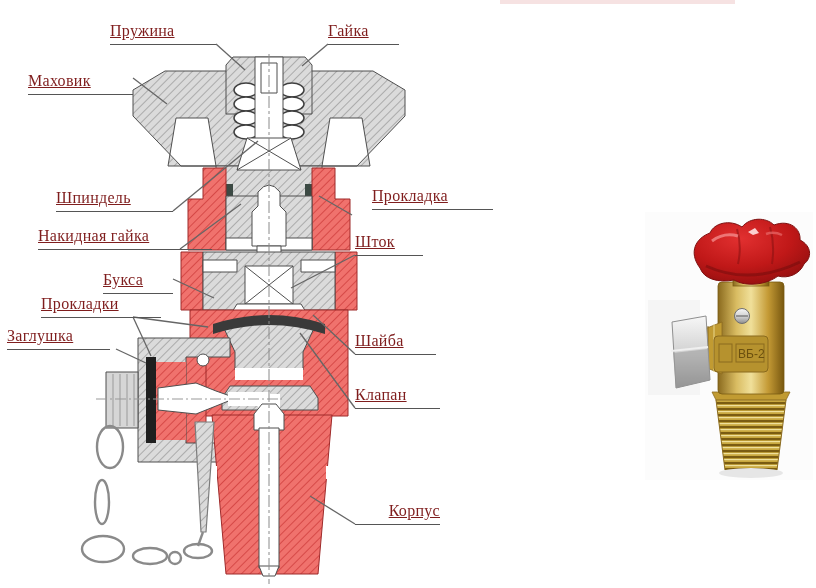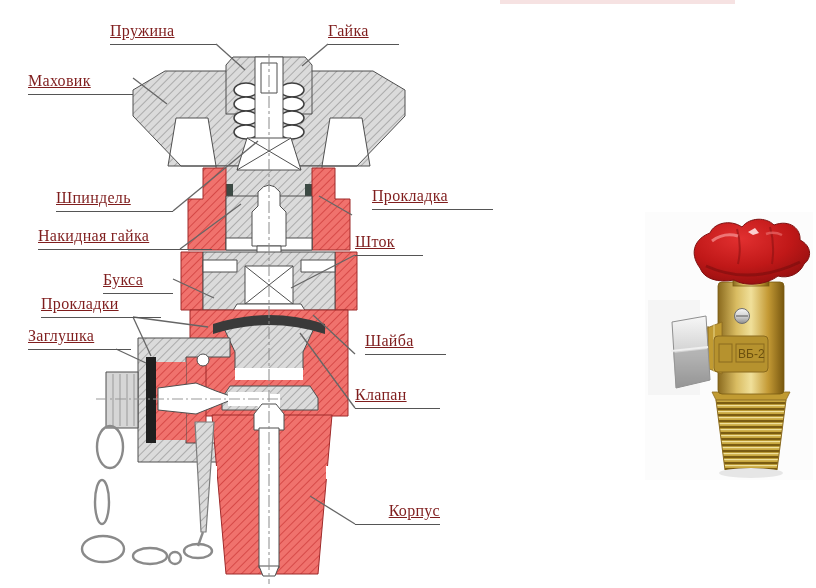--- a/index.html
+++ b/index.html
@@ -241,20 +241,20 @@
   </g>
 </svg>
 
 <div class="lbl" style="left:110px;top:18px;width:106px;">Пружина</div>
 <div class="lbl" style="left:328px;top:18px;width:71px;">Гайка</div>
 <div class="lbl" style="left:28px;top:68px;width:105px;">Маховик</div>
 <div class="lbl" style="left:56px;top:185px;width:117px;">Шпиндель</div>
 <div class="lbl" style="left:6px;top:223px;width:174px;margin-left:32px;">Накидная гайка</div>
 <div class="lbl" style="left:103px;top:267px;width:70px;">Букса</div>
 <div class="lbl" style="left:13px;top:291px;width:120px;margin-left:28px;">Прокладки</div>
-<div class="lbl" style="left:28px;top:323px;width:103px;">Заглушка</div>
+<div class="lbl" style="left:7px;top:323px;width:103px;">Заглушка</div>
 <div class="lbl" style="left:352px;top:183px;width:121px;margin-left:20px;">Прокладка</div>
 <div class="lbl" style="left:355px;top:229px;width:68px;">Шток</div>
-<div class="lbl" style="left:365px;top:328px;width:81px;">Шайба</div>
+<div class="lbl" style="left:355px;top:328px;width:81px;">Шайба</div>
 <div class="lbl" style="left:355px;top:382px;width:85px;">Клапан</div>
 <div class="lbl" style="left:355px;top:498px;width:85px;text-align:right;">Корпус</div>
 
 </div>
 
 </body></html>

